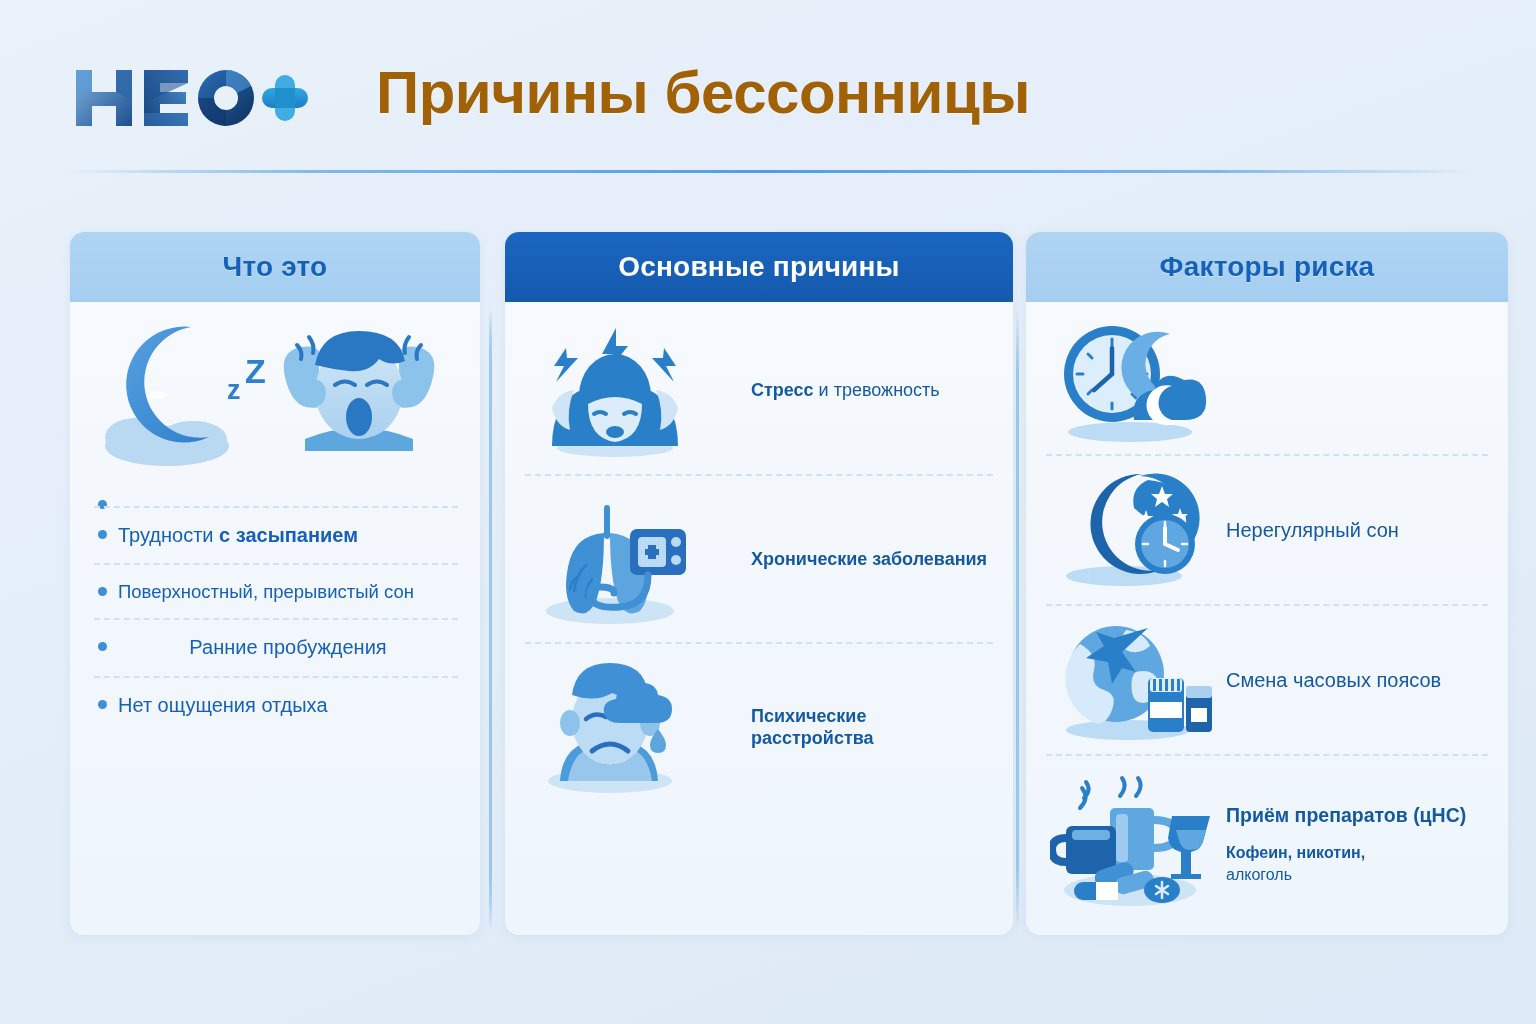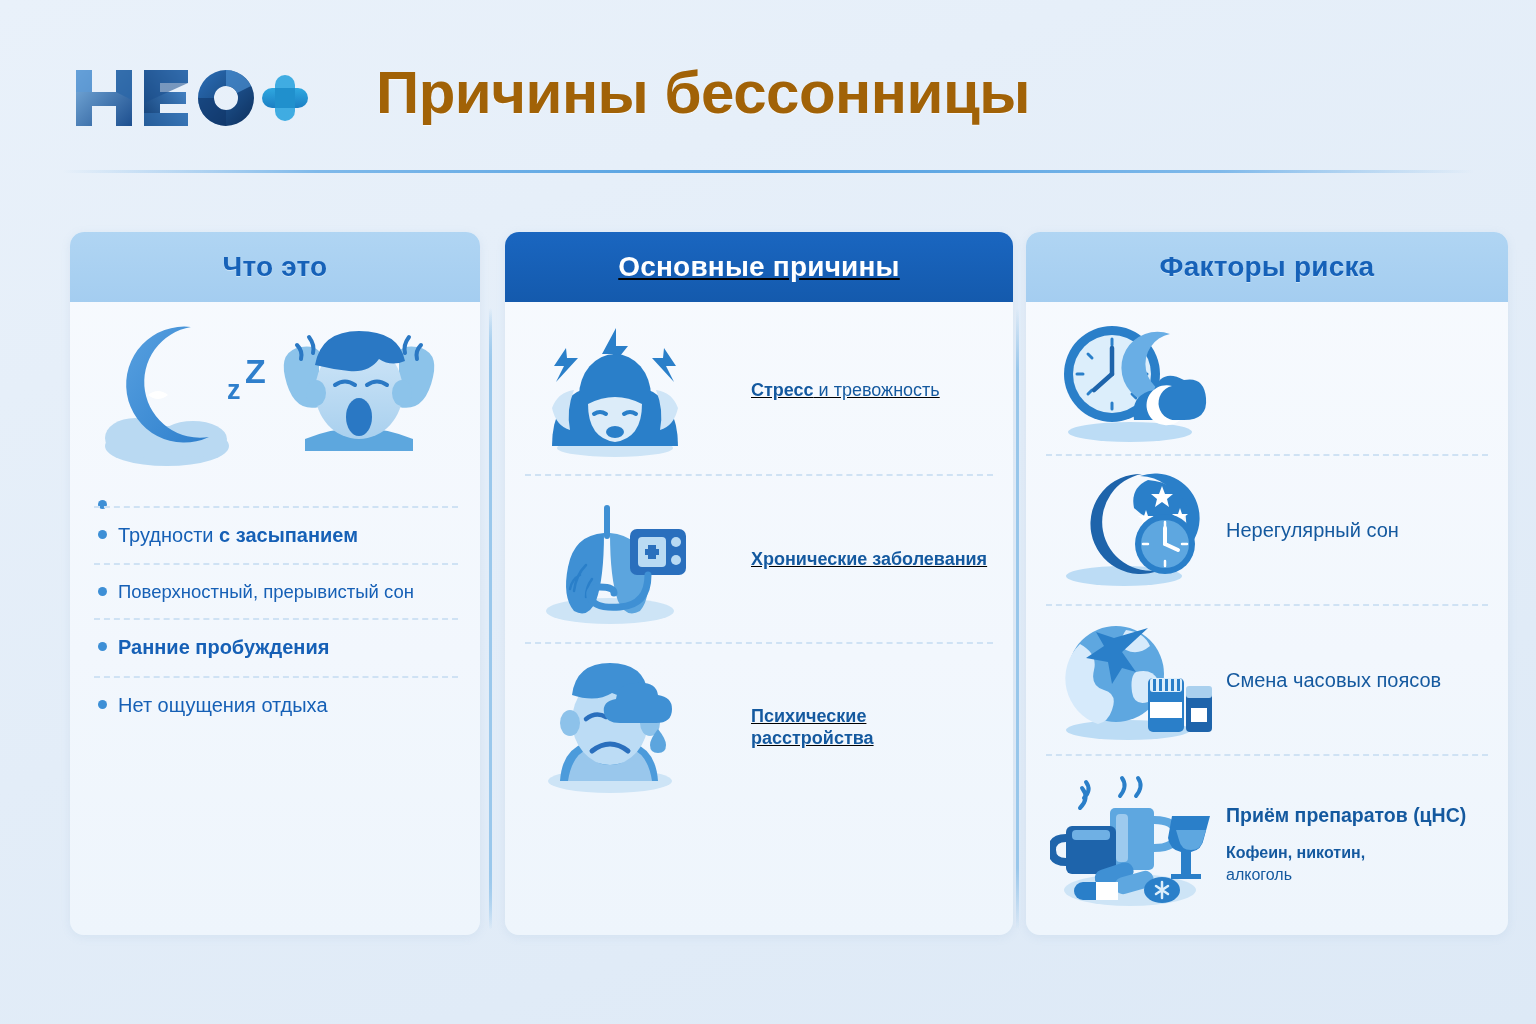--- a/index.html
+++ b/index.html
@@ -31,21 +31,21 @@
   .board { position: absolute; left: 8px; top: 200px; width: 1536px; height: 760px; }
 
   .card {
     position: absolute; top: 32px;
     border-radius: 14px;
     background: linear-gradient(180deg, #f7fafe 0%, #f2f7fd 60%, #eef5fc 100%);
     box-shadow: 0 2px 10px rgba(120,160,200,0.13);
     overflow: hidden;
   }
   .card-1 { left: 62px;  width: 410px; height: 703px; }
-  .card-2 { left: 497px; width: 508px; height: 703px; text-decoration: underline; }
+  .card-2 { left: 497px; width: 508px; height: 703px; }
   .card-3 { left: 1018px; width: 482px; height: 703px; }
 
   .card-head {
     height: 70px; width: 100%;
     display: flex; align-items: center; justify-content: center;
     font-size: 28px; font-weight: 700; letter-spacing: 0.2px;
   }
   .head-light {
     background: linear-gradient(180deg, #b0d5f3 0%, #a4cdf0 100%);
     color: #1661b8;
@@ -72,21 +72,21 @@
   .bullet-row { padding: 14px 0 14px 0; position: relative; }
   .bullet-row + .bullet-row { border-top: 2px dashed #cfe2f4; }
   .bullet-row .dot {
     position: absolute; left: 4px; top: 22px;
     width: 9px; height: 9px; border-radius: 50%; background: #3d8fd6;
   }
   .bullet-text {
     margin-left: 24px; color: #1660b6; font-size: 20px; line-height: 1.36;
   }
   .bullet-text .b { font-weight: 700; }
-  .bullet-text.allbold { font-weight: 700; }
+  .bullet-text.allbold { font-weight: 400; text-align: center; }
   .bullet-text.small { font-size: 18.5px; }
 
   
   .itemlist { padding: 4px 20px 0 20px; }
   .item-row { display: flex; align-items: center; gap: 8px; }
   .item-row + .item-row { border-top: 2px dashed #cfe2f4; }
   .item-icon { flex: 0 0 auto; display: flex; align-items: center; justify-content: center; }
   .item-label { color: #14599f; }
 
   .c2-row { height: 168px; padding: 6px 0; }

